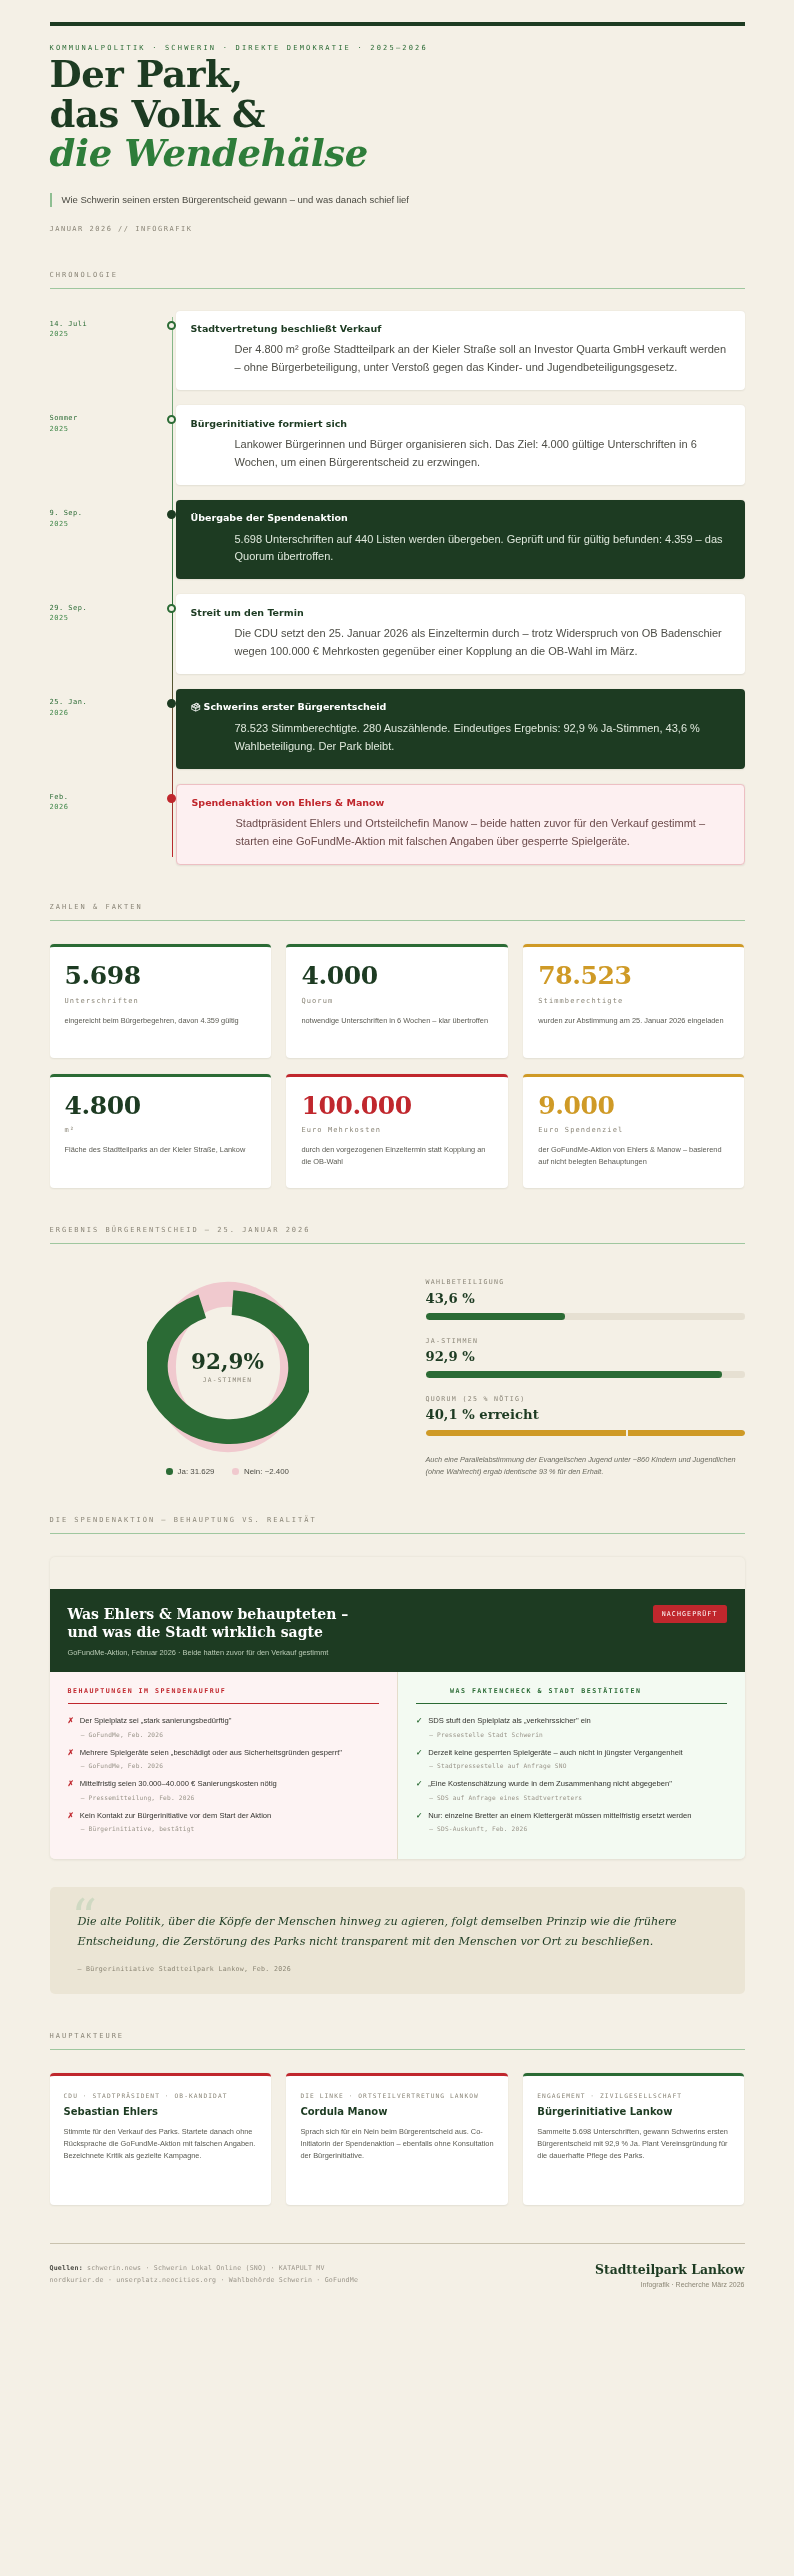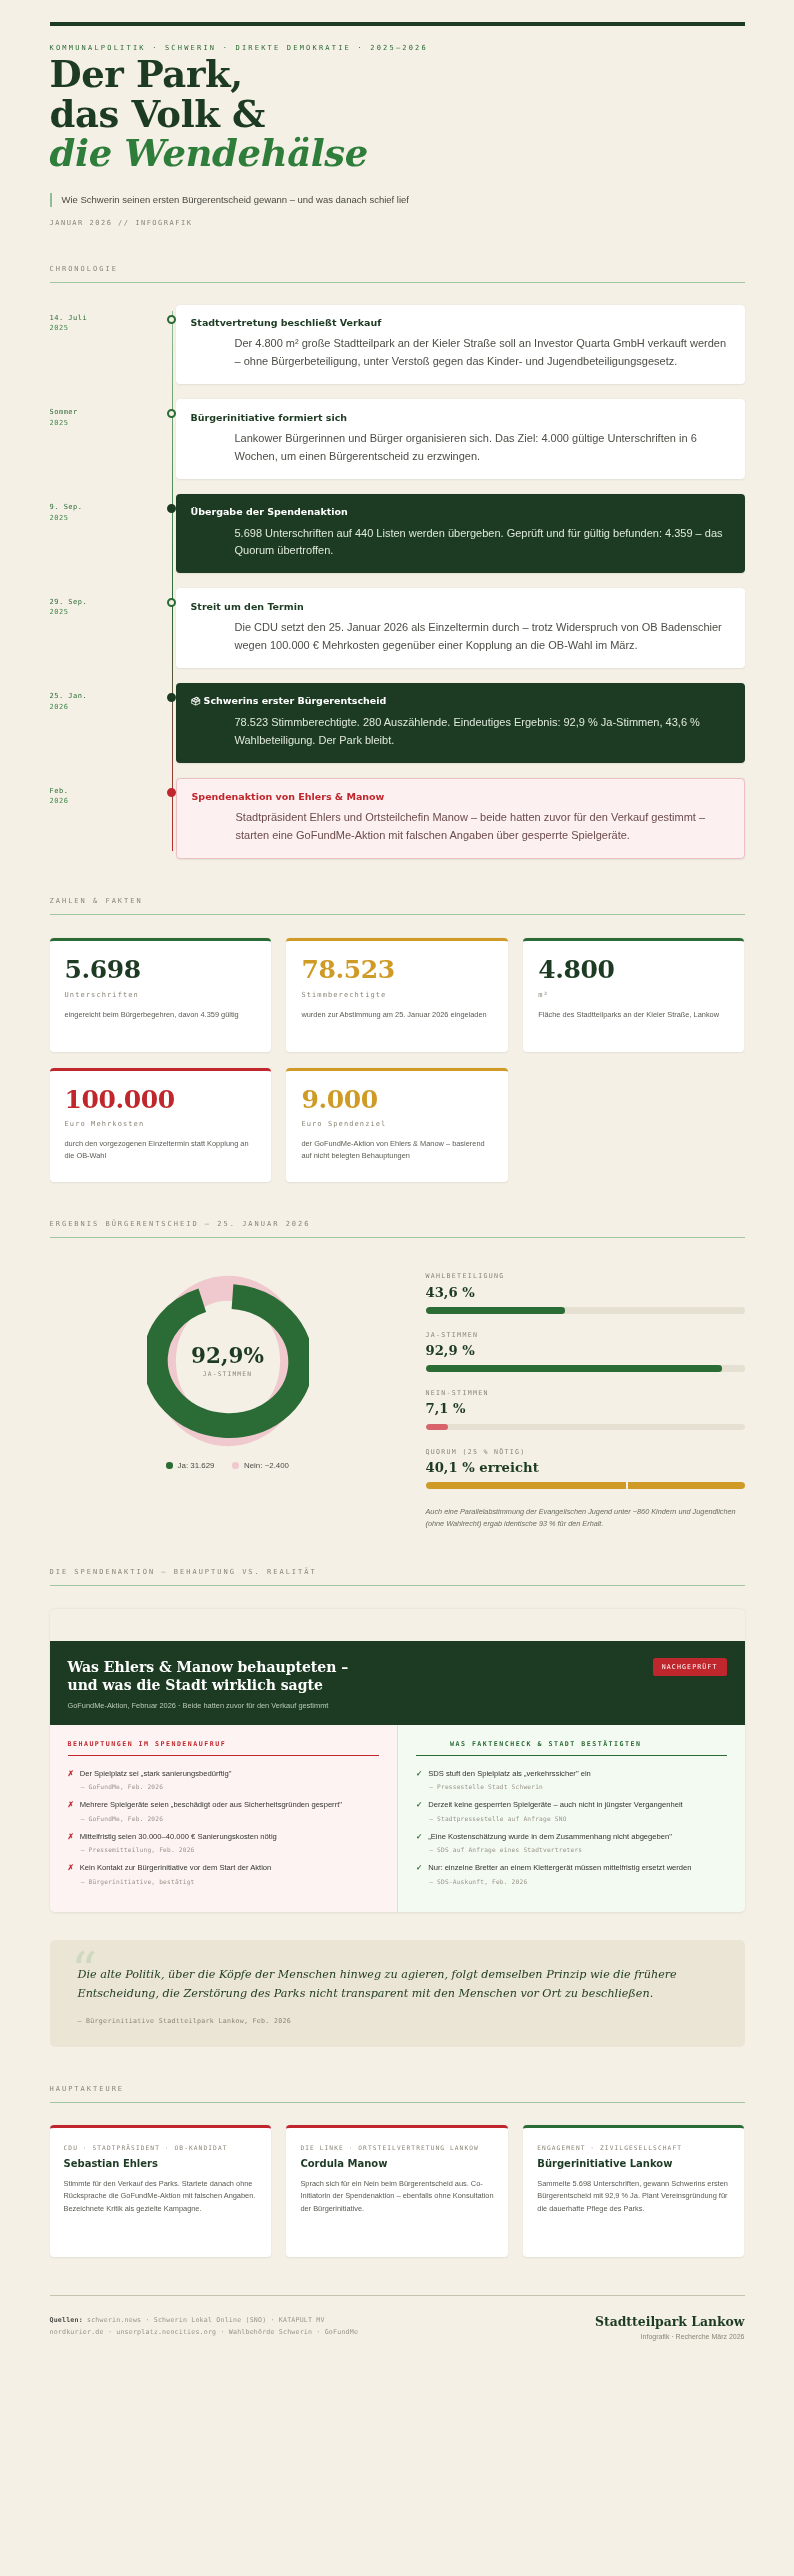--- a/index.html
+++ b/index.html
@@ -51,21 +51,21 @@
     border-left:2.5px solid var(--green-light);
     padding-left:10px;
     margin-top:20px;
     font-size:9.5px;
     color:#4a4a42;
     line-height:1.5;
   }
   .dateline{
     font-family:"DejaVu Sans Mono", monospace;
     font-size:7px;letter-spacing:1.5px;color:var(--muted);
-    margin-top:12px;
+    margin-top:18px;
   }
 
   
   .section{margin-top:38px;}
   .sec-label{
     font-family:"DejaVu Sans Mono", monospace;
     font-size:7px;letter-spacing:2px;color:var(--muted);
     text-transform:uppercase;
   }
   .sec-rule{height:0.8px;background:var(--green-light);margin-top:9px;opacity:.85;}
@@ -338,20 +338,25 @@
 
     <section class="section">
       <div class="sec-label">ZAHLEN &amp; FAKTEN</div>
       <div class="sec-rule"></div>
       <div class="stats" id="stats-grid">
           <div class="stat">
             <div class="num">5.698</div>
             <div class="unit">Unterschriften</div>
             <div class="desc">eingereicht beim Bürgerbegehren, davon 4.359 gültig</div>
           </div>
+          <div class="stat">
+            <div class="num">4.000</div>
+            <div class="unit">Quorum</div>
+            <div class="desc">notwendige Unterschriften in 6 Wochen – klar übertroffen</div>
+          </div>
           <div class="stat is-gold">
             <div class="num">78.523</div>
             <div class="unit">Stimmberechtigte</div>
             <div class="desc">wurden zur Abstimmung am 25. Januar 2026 eingeladen</div>
           </div>
           <div class="stat">
             <div class="num">4.800</div>
             <div class="unit">m²</div>
             <div class="desc">Fläche des Stadtteilparks an der Kieler Straße, Lankow</div>
           </div>
@@ -400,27 +405,20 @@
                 </div>
               </div>
               <div class="bar-block">
                 <div class="bar-label">JA-STIMMEN</div>
                 <div class="bar-value">92,9 %</div>
                 <div class="bar-track">
                   <div class="bar-fill " style="width:92.9%"></div>
                 </div>
               </div>
               <div class="bar-block">
-                <div class="bar-label">NEIN-STIMMEN</div>
-                <div class="bar-value">7,1 %</div>
-                <div class="bar-track">
-                  <div class="bar-fill red" style="width:7.1%"></div>
-                </div>
-              </div>
-              <div class="bar-block">
                 <div class="bar-label">QUORUM (25 % NÖTIG)</div>
                 <div class="bar-value">40,1 % erreicht</div>
                 <div class="bar-track quorum">
                   <div class="bar-fill gold" style="width:100%"></div>
                   <div class="tick" style="left:63%"></div>
                 </div>
               </div>
             </div>
           <div class="bar-note">Auch eine Parallelabstimmung der Evangelischen Jugend unter ~860 Kindern und Jugendlichen (ohne Wahlrecht) ergab identische 93 % für den Erhalt.</div>
         </div>

